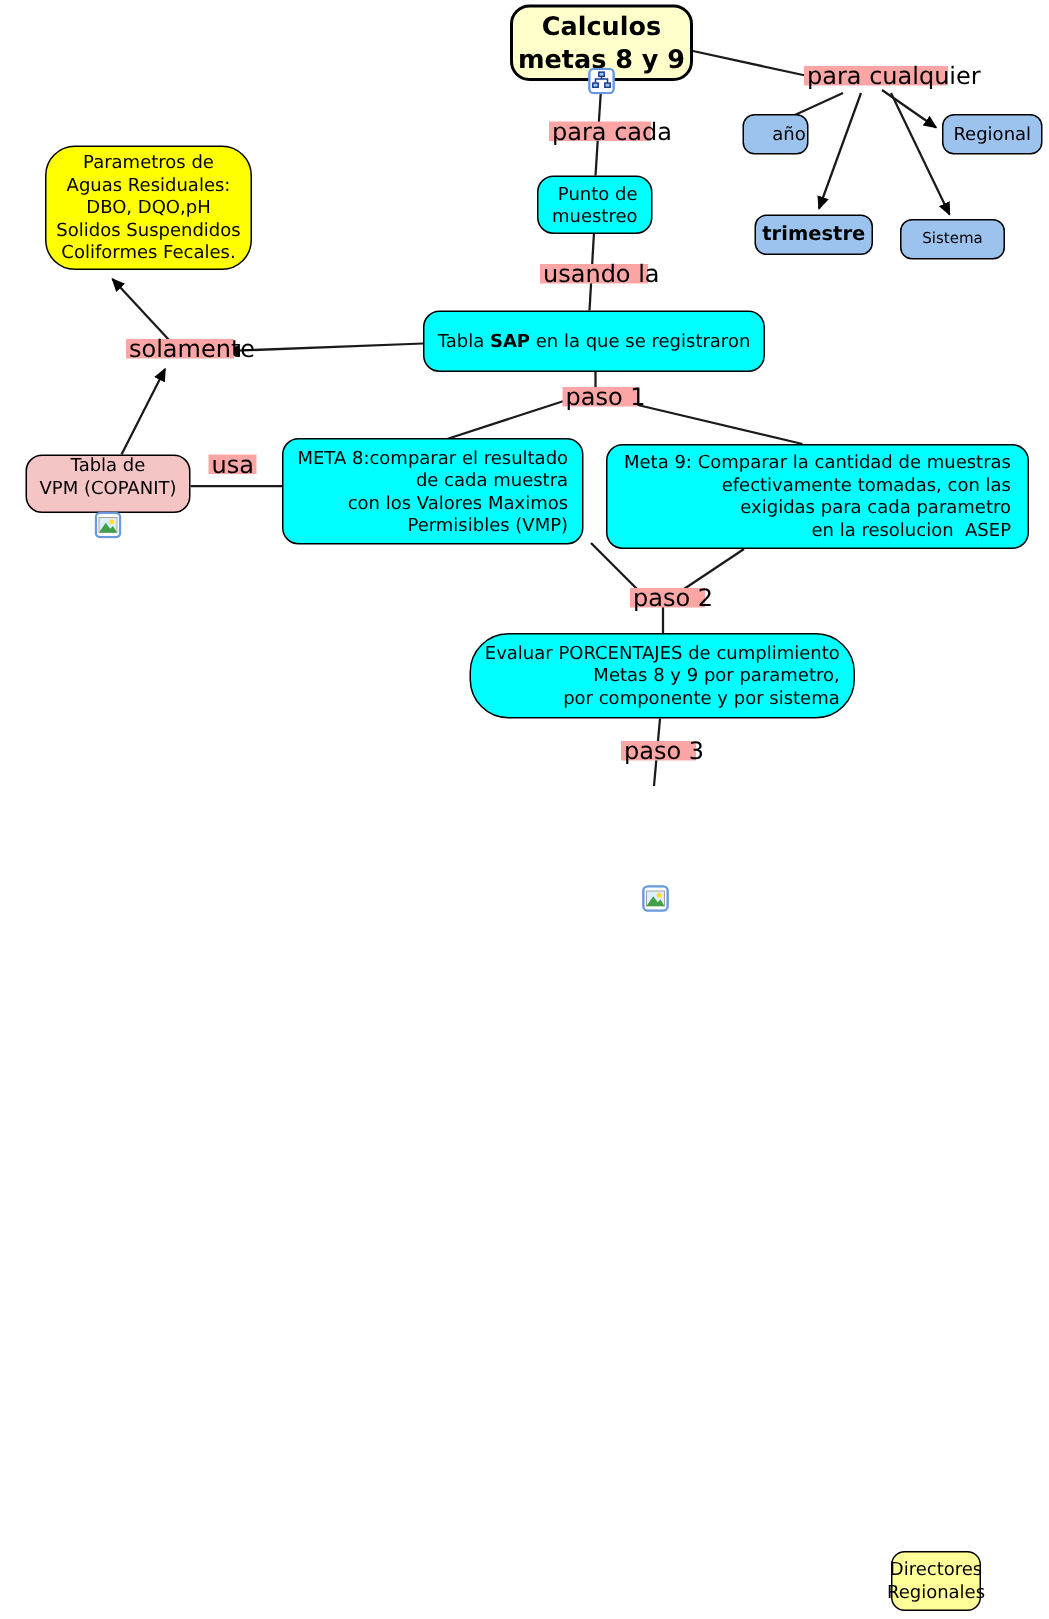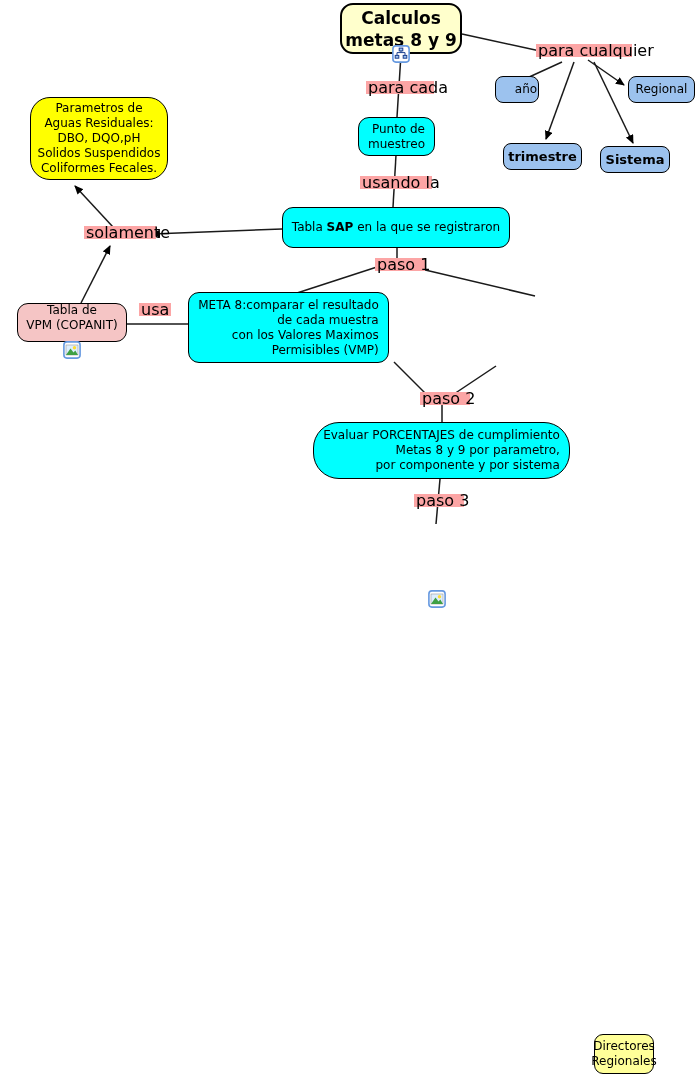--- a/index.html
+++ b/index.html
@@ -21,21 +21,21 @@
   .pale-yellow { background:var(--c-pale-yellow,#ffffcc); }
   .bright-yellow{ background:var(--c-bright-yellow,#ffff00); }
   .soft-yellow { background:var(--c-soft-yellow,#ffff99); }
   .light-blue  { background:var(--c-light-blue,#9cc2ee); }
   .pink        { background:var(--c-pink,#f5c5c5); }
 
   #n-calculos  { left:340px; top:3px;   width:122px; height:51px; border-width:2px; border-radius:13px; font-weight:bold; font-size:17px; line-height:22px; }
   #n-ano       { left:495px; top:76px;  width:44px;  height:27px; border-radius:8px;padding-left:18px; }
   #n-regional  { left:628px; top:76px;  width:67px;  height:27px; border-radius:8px; }
   #n-trimestre { left:503px; top:143px; width:79px;  height:27px; border-radius:8px; font-weight:bold; font-size:13px; }
-  #n-sistema   { left:600px; top:146px; width:70px;  height:27px; border-radius:8px; font-weight:bold; font-size:13px; }
+  #n-sistema   { left:600px; top:146px; width:70px;  height:27px; border-radius:8px; font-weight:normal; font-size:10px; }
   #n-punto     { left:358px; top:117px; width:77px;  height:39px; }
   #n-parametros{ left:2px;   top:97px;  width:138px; height:83px; border-radius:20px;margin-left:28px; }
   #n-sap       { left:282px; top:207px; width:228px; height:41px; }
   #n-vpm       { left:17px;  top:303px; width:110px; height:39px; padding-bottom:10px; }
   #n-meta8     { left:188px; top:292px; width:201px; height:71px; }
   #n-meta9     { left:404px; top:296px; width:282px; height:70px; }
   #n-evaluar   { left:313px; top:422px; width:257px; height:57px;border-radius:26px; }
   #n-calcular  { left:332px; top:524px; width:209px; height:72px; padding-bottom:6px; }
   #n-directores{ left:594px; top:1034px;width:60px;  height:40px; border-radius:9px; }
 
@@ -146,20 +146,26 @@
 VPM (COPANIT)</span>
   </div>
 
   <div class="node cyan" id="n-meta8">
     <span class="txt">META 8:comparar el resultado
 de cada muestra
 con los Valores Maximos
 Permisibles (VMP)</span>
   </div>
 
+  <div class="node cyan" id="n-meta9">
+    <span class="txt">Meta 9: Comparar la cantidad de muestras
+efectivamente tomadas, con las
+exigidas para cada parametro
+en la resolucion  ASEP</span>
+  </div>
 
   <div class="node cyan" id="n-evaluar">
     <span class="txt">Evaluar PORCENTAJES de cumplimiento
 Metas 8 y 9 por parametro,
 por componente y por sistema</span>
   </div>
 
 
   <div class="node soft-yellow" id="n-directores">
     <span class="txt">Directores

